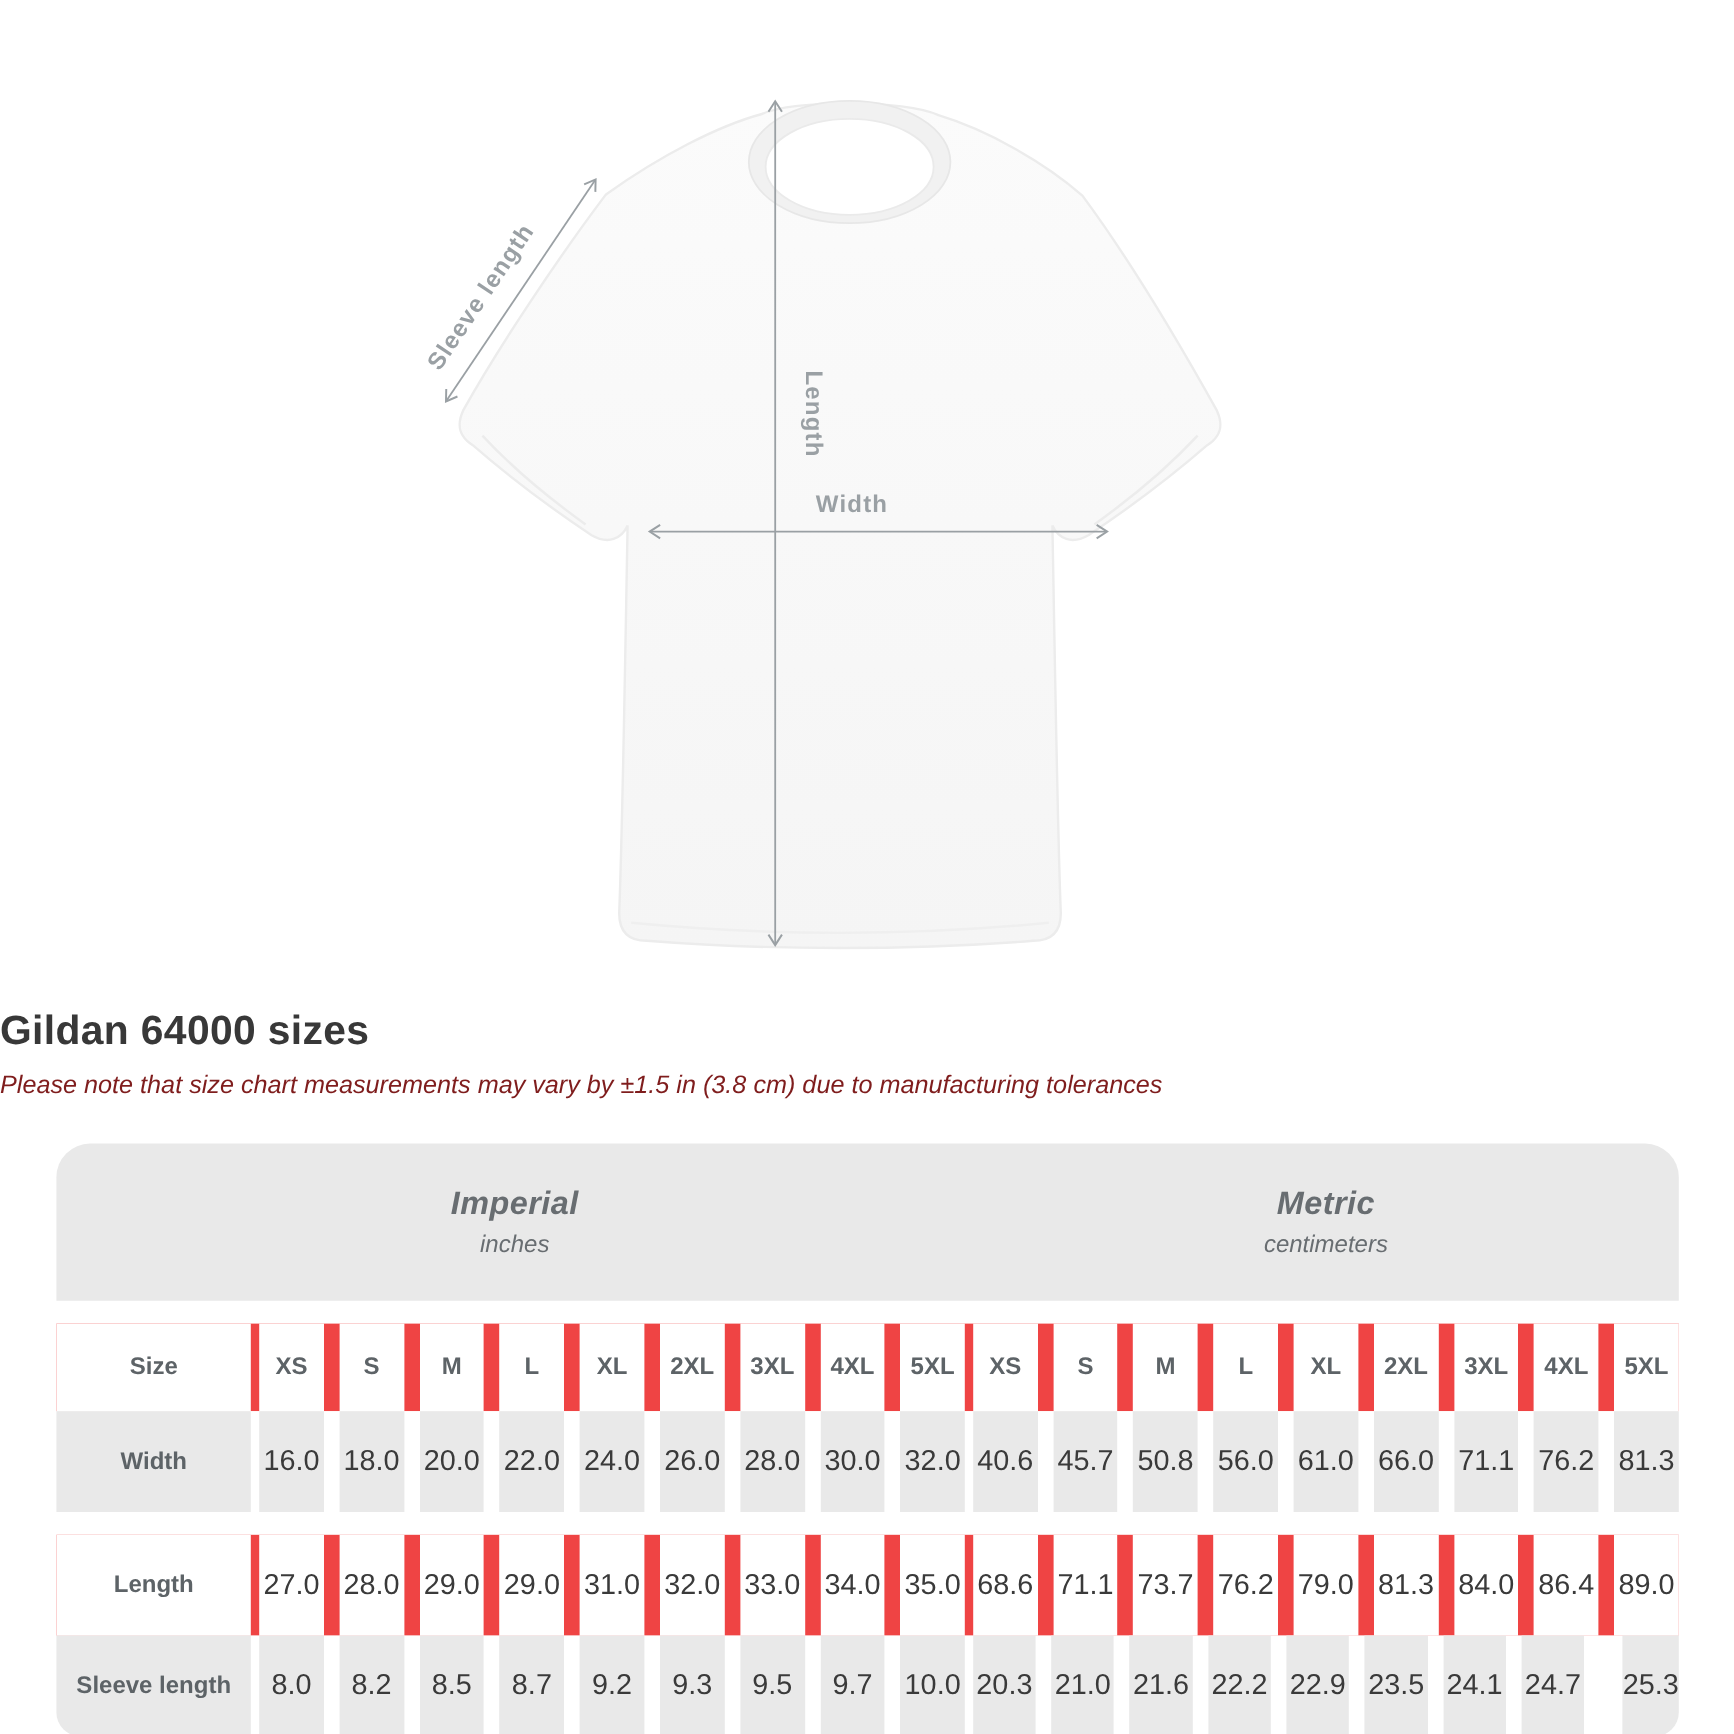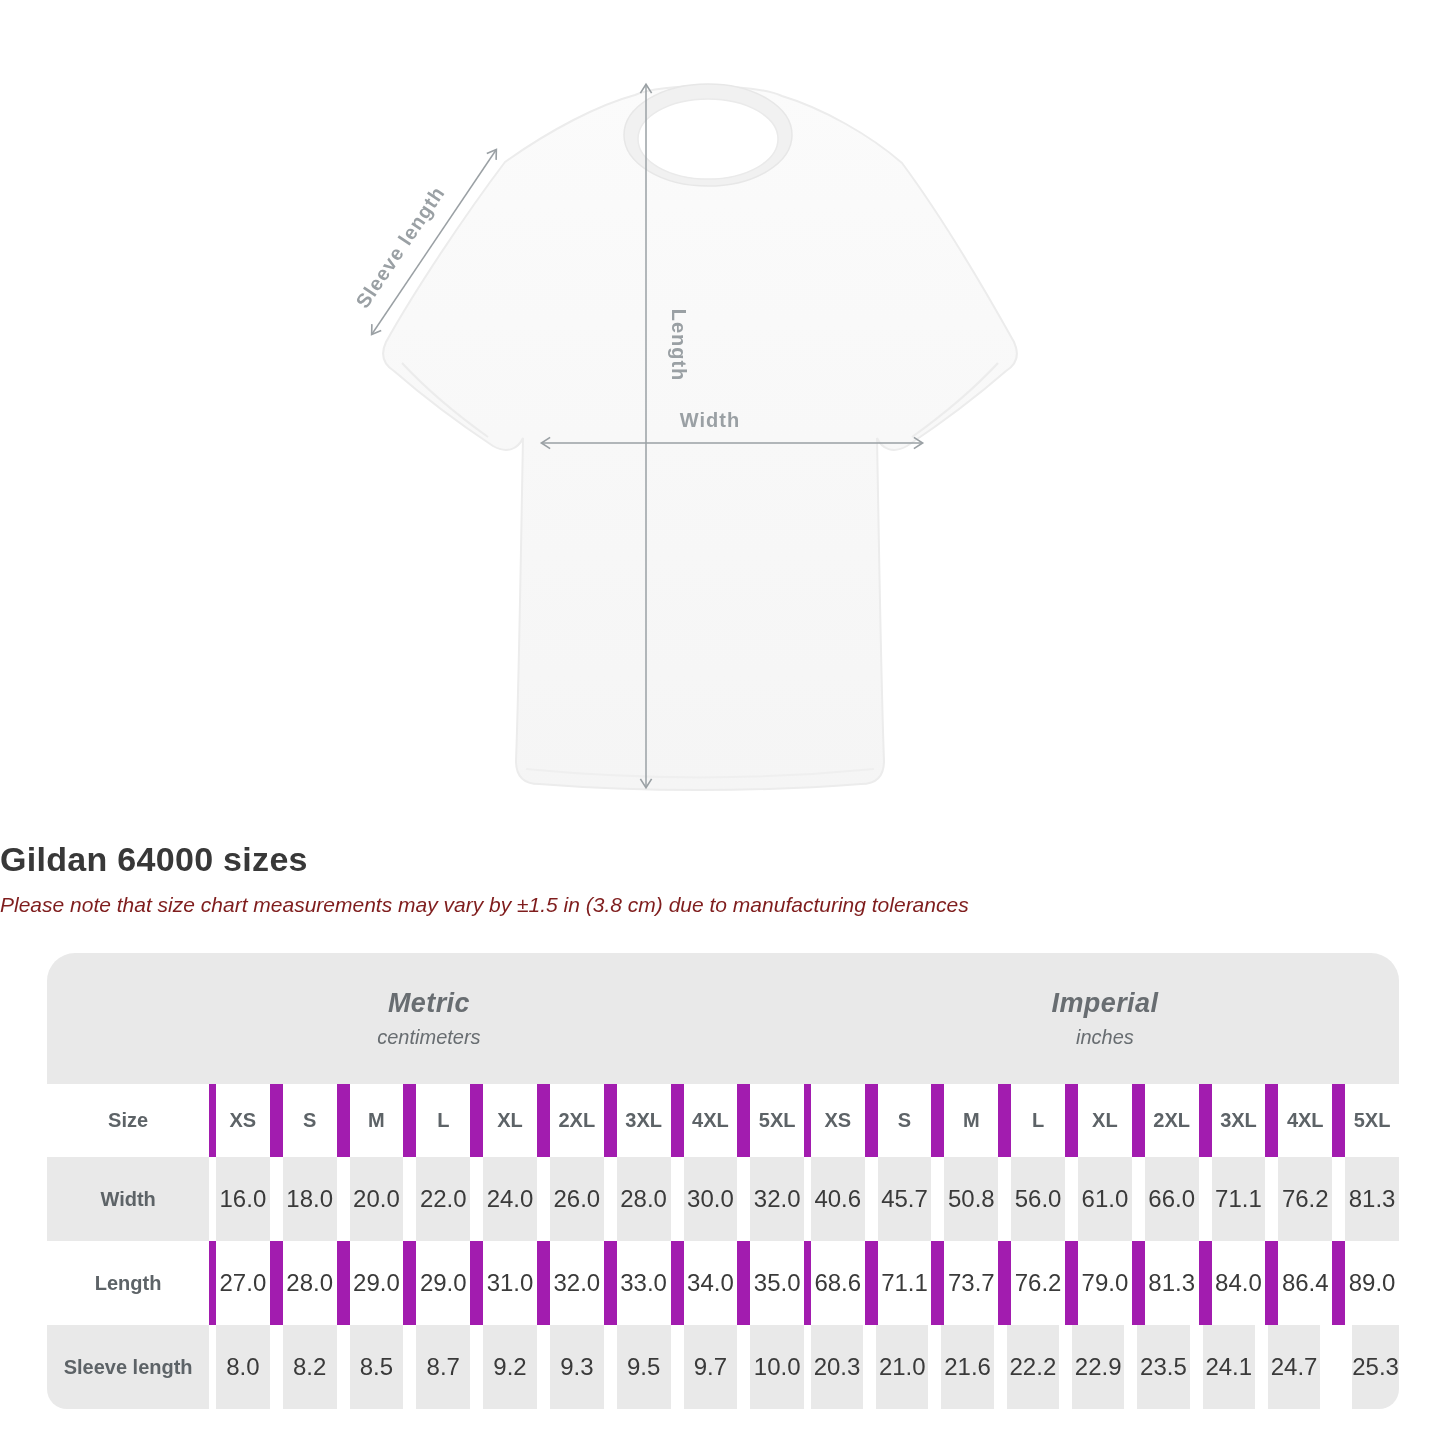--- a/index.html
+++ b/index.html
@@ -30,21 +30,21 @@
     background:#e9e9e9; border-radius:28px 28px 0 0; height:131px;
     align-items:center;
   }
   .hsection { text-align:center; }
   .hname { font-size:27px; font-weight:bold; font-style:italic; color:#686d71; letter-spacing:.4px; }
   .hunit { margin-top:7px; font-size:20px; font-style:italic; color:#686d71; }
 
   .trow {
     display:grid; grid-template-columns:12% 43.5% 43.5%; column-gap:0.5%;
   }
-  .trow.lightrow { background:#a21caf; }   
+  .trow.lightrow { background:#ef4444;margin-top:19px; }   
   .trow.grayrow  { background:#ffffff; }   
 
   .group { display:grid; grid-template-columns:repeat(9,1fr); gap:13px;border-radius:29px; }
 
   .cell {
     display:flex; align-items:center; justify-content:center;
   }
   .trow.lightrow .cell { background:#ffffff; }
   .trow.grayrow  .cell { background:#e9e9e9; }
 
@@ -112,26 +112,26 @@
 
   <div class="heading">
     <h1>Gildan 64000 sizes</h1>
     <div class="note">Please note that size chart measurements may vary by ±1.5 in (3.8 cm) due to manufacturing tolerances</div>
   </div>
 
   <div class="chart">
 
     <div class="theader">
       <div class="hsection">
+        <div class="hname">Imperial</div>
+        <div class="hunit">inches</div>
+      </div>
+      <div class="hsection">
         <div class="hname">Metric</div>
         <div class="hunit">centimeters</div>
-      </div>
-      <div class="hsection">
-        <div class="hname">Imperial</div>
-        <div class="hunit">inches</div>
       </div>
     </div>
 
     <div class="trow sizerow lightrow">
       <div class="cell label">Size</div>
       <div class="group imperial">
 
       <div class="cell sizehead">XS</div>
           <div class="cell sizehead">S</div>
           <div class="cell sizehead">M</div>

